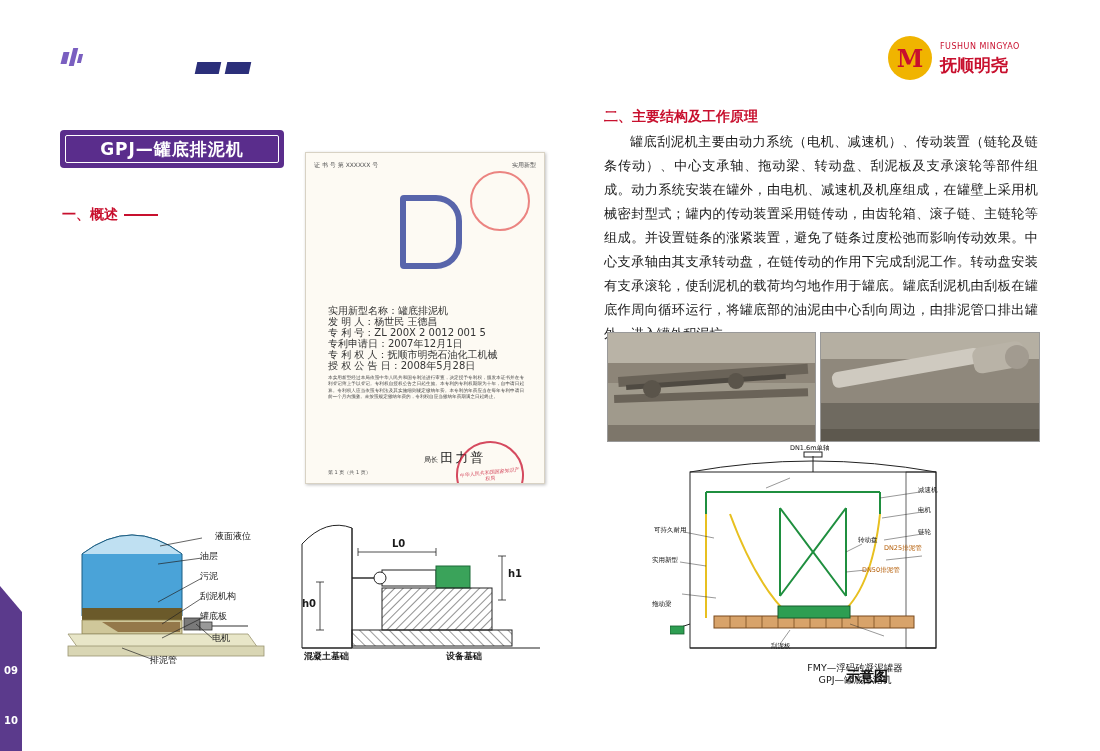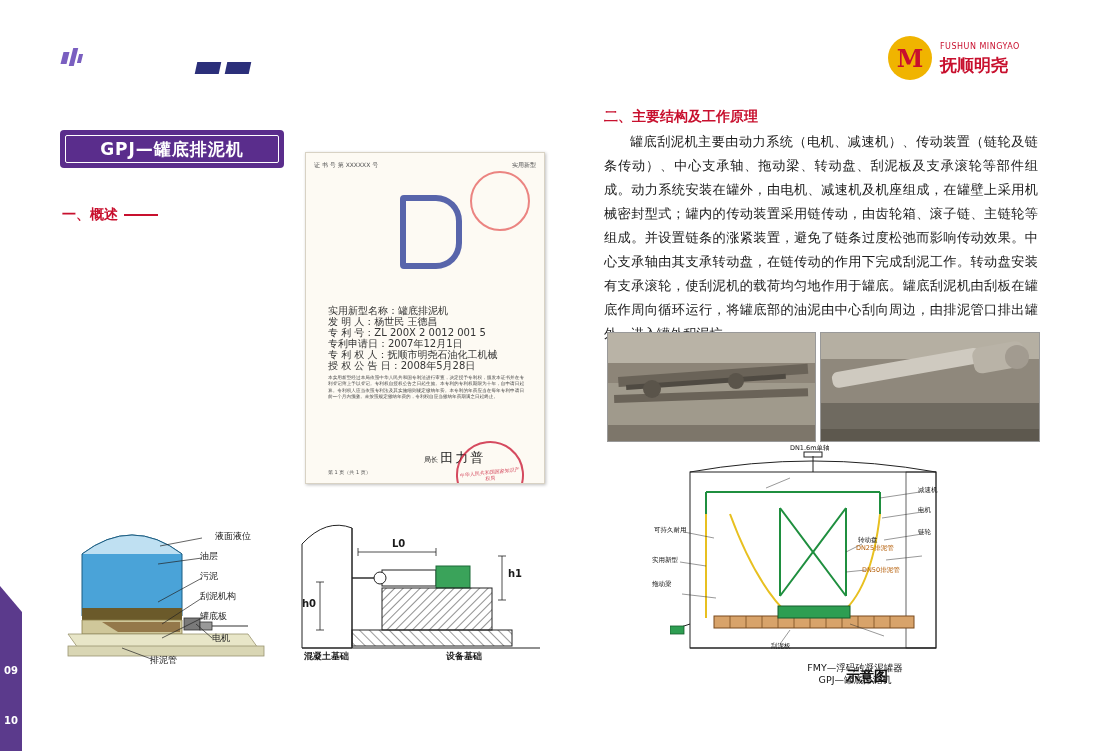--- a/index.html
+++ b/index.html
@@ -433,26 +433,26 @@
         <line x1="44" y1="90" x2="14" y2="84"></line>
         <line x1="36" y1="118" x2="10" y2="114"></line>
         <line x1="46" y1="150" x2="12" y2="146"></line>
         <line x1="180" y1="176" x2="214" y2="188"></line>
         <line x1="120" y1="182" x2="110" y2="196"></line>
       </g>
 
       <line x1="20" y1="200" x2="266" y2="200" stroke="#222" stroke-width="1.2"></line>
     </svg>
     <div class="dn-label" style="left:120px;top:-4px;">DN1.6m单轴</div>
-    <div class="dn-label" style="left:186px;top:96px;color:#b35a00;">DN25排泥管</div>
+    <div class="dn-label" style="left:178px;top:96px;color:#b35a00;padding-left:36px;">DN25排泥管</div>
     <div class="dn-label" style="left:192px;top:118px;color:#b35a00;">DN50排泥管</div>
     <div class="dn-label" style="left:101px;top:194px;">刮泥板</div>
     <div class="dn-label" style="left:-16px;top:78px;">可持久耐用</div>
     <div class="dn-label" style="left:-18px;top:108px;">实用新型</div>
-    <div class="dn-label" style="left:-18px;top:132px;">拖动梁</div>
+    <div class="dn-label" style="left:-18px;top:152px;">拖动梁</div>
     <div class="dn-label" style="left:188px;top:88px;">转动盘</div>
     <div class="dn-label" style="left:248px;top:38px;">减速机</div>
     <div class="dn-label" style="left:248px;top:58px;">电机</div>
     <div class="dn-label" style="left:248px;top:80px;">链轮</div>
   </div>
 
   <div class="schem-caption">
     <div>FMY—浮码砖凝泥罐器</div>
     <div>GPJ—罐底排泥机</div>
   </div>

